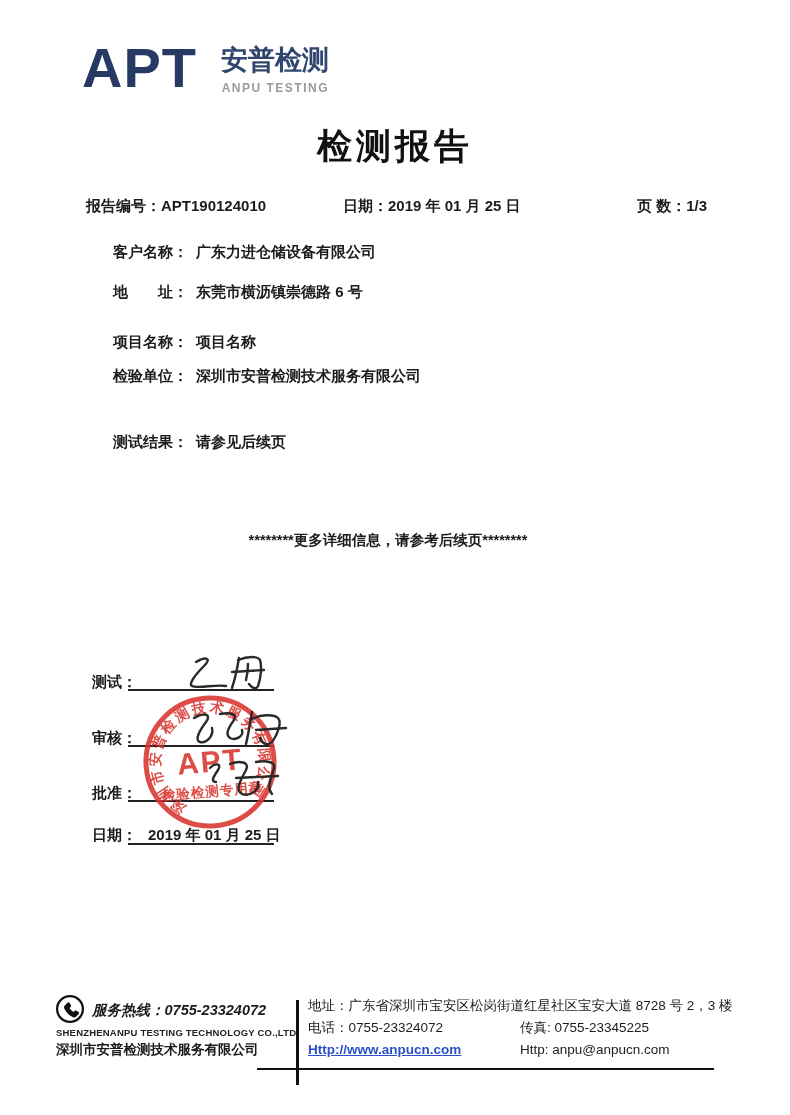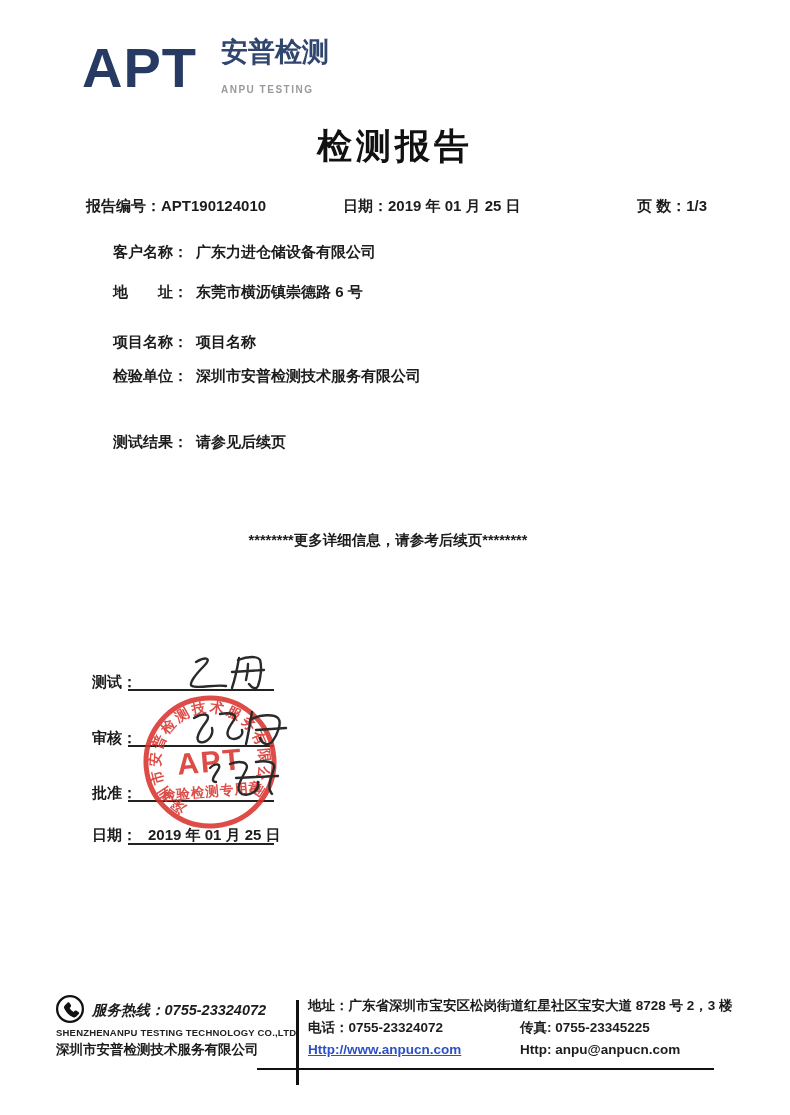--- a/index.html
+++ b/index.html
@@ -8,53 +8,53 @@
     position:relative; width:790px; height:1115px; margin:0 auto;
     background:#ffffff; overflow:hidden;
     font-family:"Liberation Sans","DejaVu Sans",sans-serif;
     color:#1c1c1c;
   }
   .abs { position:absolute; }
 
   
   .logo-apt { font-size:56px; font-weight:900; color:#263a63; letter-spacing:1px; line-height:1; }
   .logo-cn  { font-size:27px; font-weight:700; color:#31466e; line-height:1.1; }
-  .logo-en  { font-size:10px; font-weight:700; color:#9a9a9a; letter-spacing:1.5px; margin-top:16px; }
+  .logo-en  { font-size:12px; font-weight:700; color:#9a9a9a; letter-spacing:1.5px; margin-top:5px;text-align:right; }
 
   
   .title { width:790px; text-align:center; font-size:35px; font-weight:900; letter-spacing:4px; color:#111; }
 
   
   .t15 { font-size:15px; font-weight:700; white-space:nowrap;margin-left:21px; }
   .info-label { display:inline-block; width:83px; }
 
   .stars { width:776px; text-align:center; font-size:14.5px; font-weight:700; }
 
   
   .sig-label { font-size:15px; font-weight:700; }
   .sig-line  { border-bottom:2px solid #222; width:146px; height:0; }
 
   
   .f-hotline { font-size:14.5px; font-weight:800;font-style:italic; }
   .f-en  { font-size:9.5px; font-weight:700; letter-spacing:.2px; color:#222; }
   .f-cn  { font-size:13.5px; font-weight:800; }
-  .f-line { font-size:13.5px; font-weight:700; white-space:nowrap; }
+  .f-line { font-size:13.5px; font-weight:400; white-space:nowrap; }
   .f-link { color:#2b50c8; text-decoration:underline; font-weight:800; font-size:13.5px; }
   .vdiv { width:3px; background:#111; }
   .hdiv { height:2px; background:#111; }
 </style>
 </head>
 <body>
 
 <div class="page">
 
   <div class="abs" style="left:82px; top:40px;">
     <span class="logo-apt">APT</span>
   </div>
-  <div class="abs" style="left:221px; top:38px;">
+  <div class="abs" style="left:221px; top:46px;">
     <div class="logo-cn">安普检测</div>
     <div class="logo-en">ANPU TESTING</div>
   </div>
 
   <div class="abs title" style="left:0; top:123px;">检测报告</div>
 
   <div class="abs t15" style="left:65px; top:197px;">
     <span>报告编号：</span><span>APT190124010</span>
   </div>
   <div class="abs t15" style="left:322px; top:197px;">

